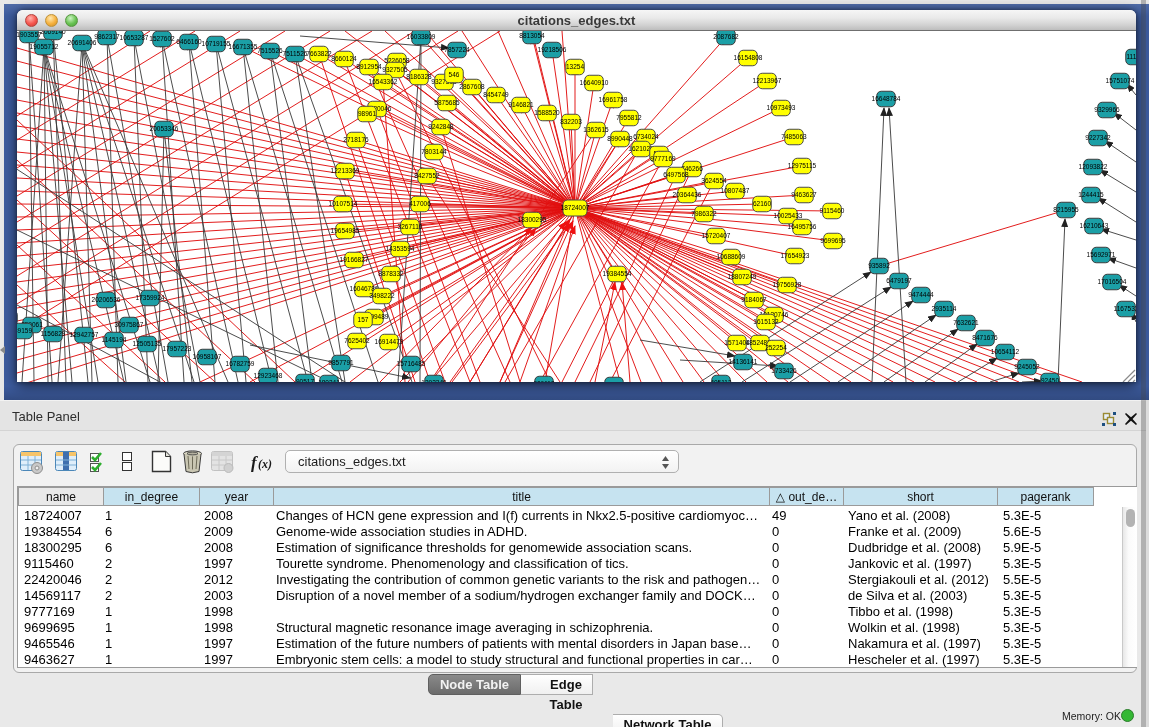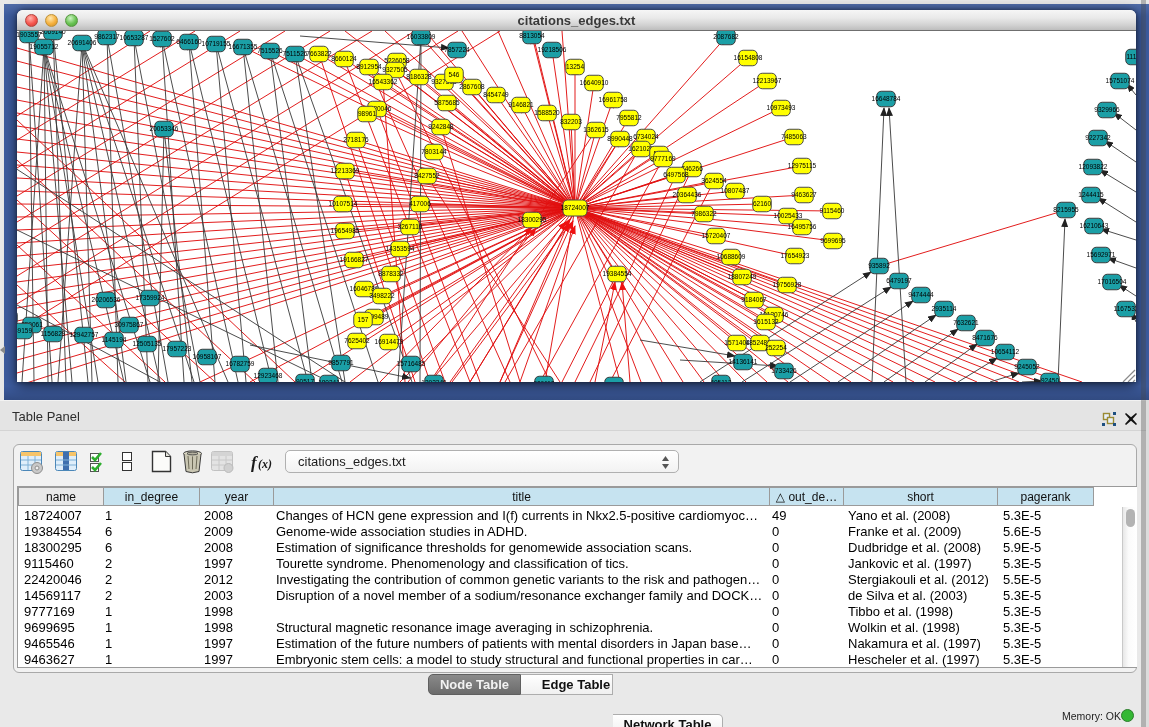--- a/index.html
+++ b/index.html
@@ -744,21 +744,21 @@
       <span style="left:186px">2012</span>
       <span style="left:258px;width:490px;overflow:hidden;white-space:nowrap">Investigating the contribution of common genetic variants to the risk and pathogen…</span>
       <span style="left:754px">0</span>
       <span style="left:830px">Stergiakouli et al. (2012)</span>
       <span style="left:985px">5.5E-5</span>
     </div>
 <div class="row" style="top:81px">
       <span style="left:6px">14569117</span>
       <span style="left:87px">2</span>
       <span style="left:186px">2003</span>
-      <span style="left:258px;width:490px;overflow:hidden;white-space:nowrap">Disruption of a novel member of a sodium/resonance exchanger family and DOCK…</span>
+      <span style="left:258px;width:490px;overflow:hidden;white-space:nowrap">Disruption of a novel member of a sodium/hydrogen exchanger family and DOCK…</span>
       <span style="left:754px">0</span>
       <span style="left:830px">de Silva et al. (2003)</span>
       <span style="left:985px">5.3E-5</span>
     </div>
 <div class="row" style="top:97px">
       <span style="left:6px">9777169</span>
       <span style="left:87px">1</span>
       <span style="left:186px">1998</span>
       <span style="left:754px">0</span>
       <span style="left:830px">Tibbo et al. (1998)</span>
@@ -790,21 +790,21 @@
       <span style="left:754px">0</span>
       <span style="left:830px">Hescheler et al. (1997)</span>
       <span style="left:985px">5.3E-5</span>
     </div>
 </div>
 <div class="abs" id="vsb">
     <div class="th"></div>
   </div>
 
 <div class="seg" style="left:428px;width:93px;background:linear-gradient(180deg,#8a8a8a,#6b6b6b);color:#f2f2f2;border:1px solid #5f5f5f;border-radius:5px 0 0 5px;">Node Table</div>
-<div class="seg" style="left:521px;width:92px;background:linear-gradient(180deg,#ffffff,#f0f0f0);color:#111;border:1px solid #adadad;border-left:none;padding-left:19px;">Edge Table</div>
+<div class="seg" style="left:521px;width:72px;background:linear-gradient(180deg,#ffffff,#f0f0f0);color:#111;border:1px solid #adadad;border-left:none;padding-left:19px;">Edge Table</div>
 <div class="seg" style="left:613px;width:110px;background:linear-gradient(180deg,#ffffff,#f0f0f0);color:#111;border:1px solid #adadad;border-left:none;border-radius:0 5px 5px 0;margin-top:40px;">Network Table</div>
 
 <div class="abs" id="status">
   <span style="position:absolute;left:1062px;top:11px">Memory: OK</span>
   <div style="position:absolute;left:1121px;top:10px;width:13px;height:13px;border-radius:50%;background:#35b835;border:1px solid #2c7d2c"></div>
 </div>
 
 <div class="abs" id="redge"></div>
 <div class="abs" id="redge2"></div>
 <div class="abs" style="left:0;top:346px;width:0;height:0;border-top:4px solid transparent;border-bottom:4px solid transparent;border-right:5px solid #8a8a8a"></div>

